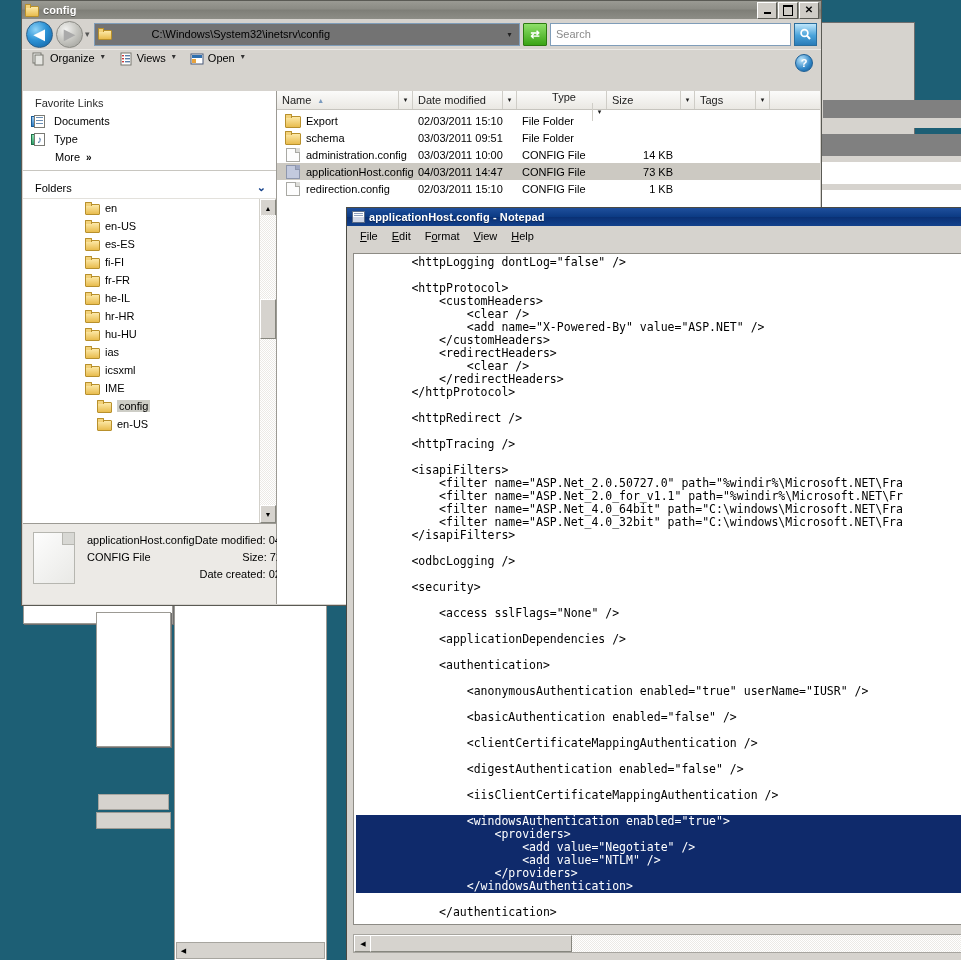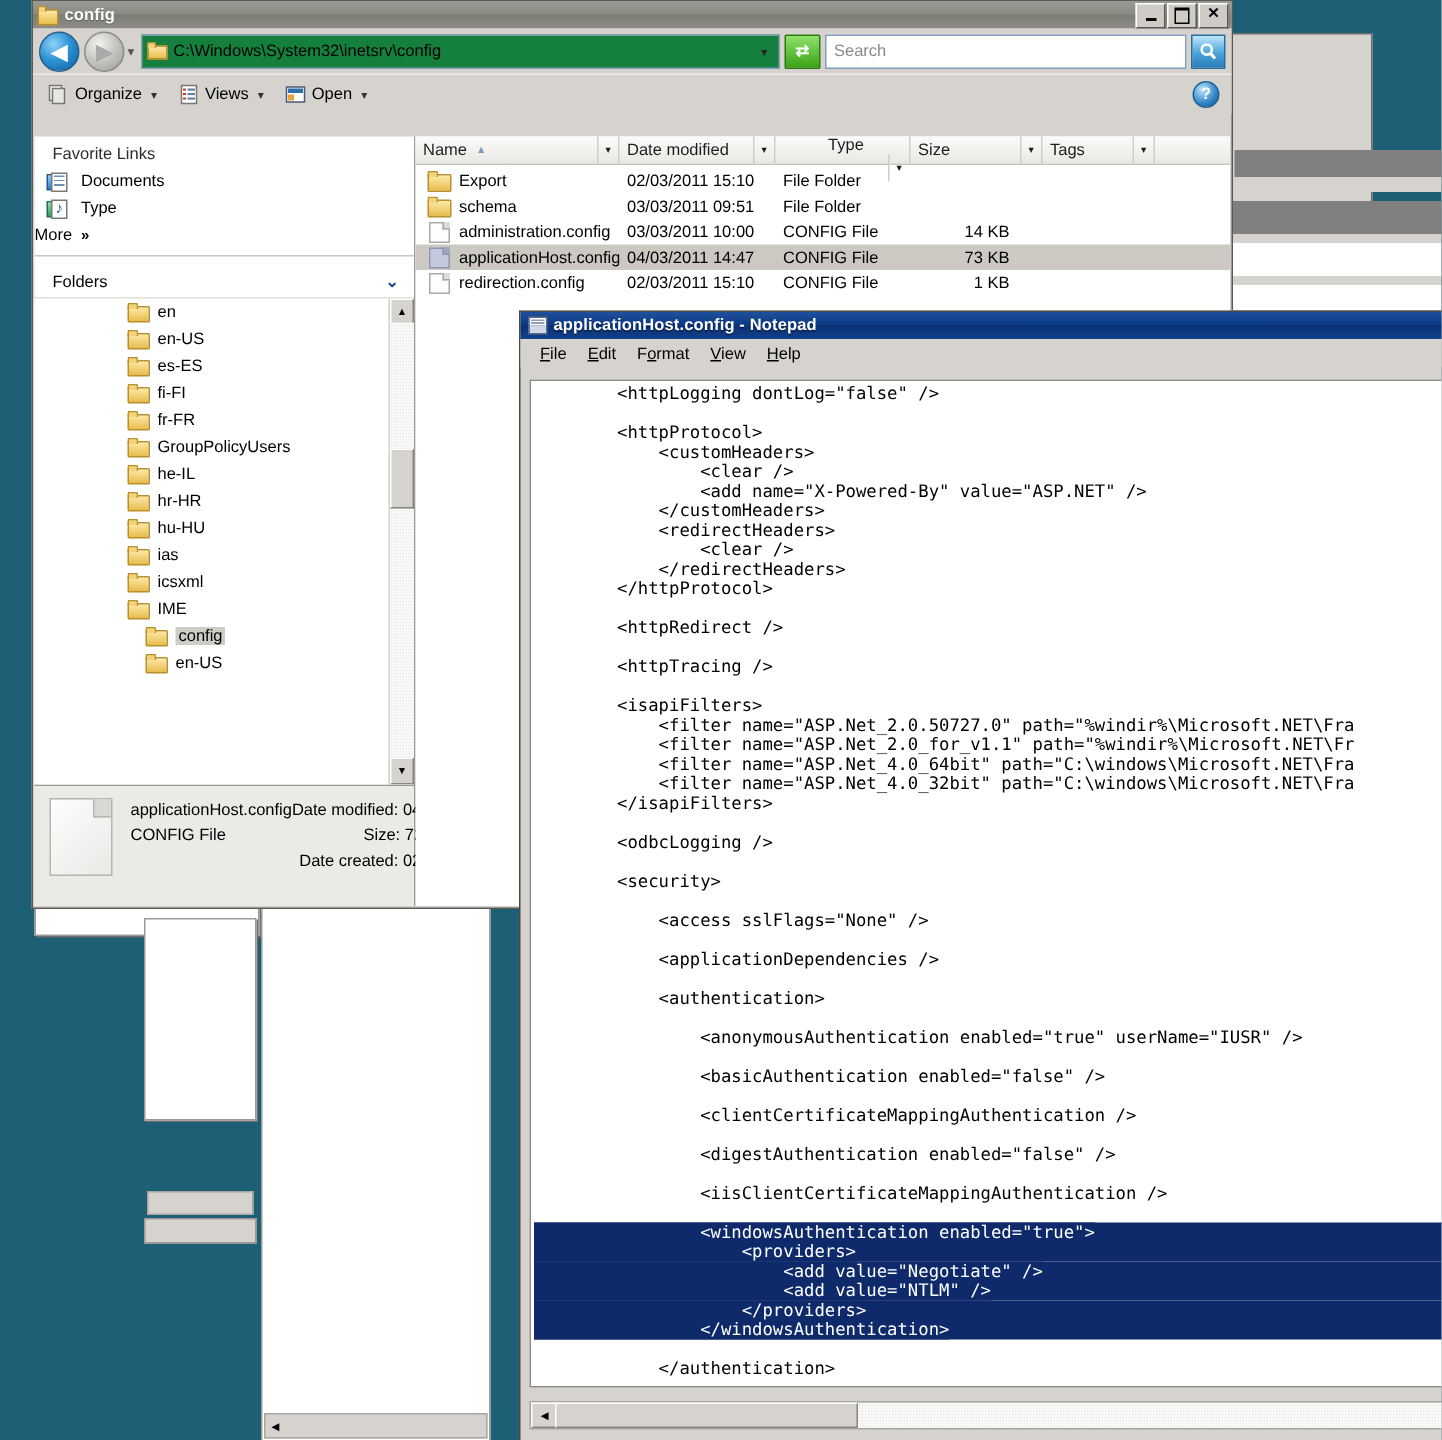--- a/index.html
+++ b/index.html
@@ -48,57 +48,57 @@
   .navbtn{width:25px;height:25px;border-radius:50%;flex:0 0 auto;position:relative;}
   .navback{background:radial-gradient(circle at 35% 30%,#8fd3f7 0%,#2d93d6 45%,#0d5c9e 100%);
     border:1px solid #2b5f88;}
   .navfwd{background:radial-gradient(circle at 35% 30%,#f2f2f0 0%,#c9c9c4 45%,#9a9a94 100%);
     border:1px solid #8b8b85;}
   .arr{position:absolute;left:0;top:0;right:0;bottom:0;display:flex;align-items:center;
     justify-content:center;font-size:14px;font-weight:bold;line-height:1;}
   .navback .arr{color:#fff;}
   .navfwd .arr{color:#aaa;}
   .dropcaret{font-size:9px;color:#555;margin:0 1px 0 -1px;}
-  .addrbox{flex:1 1 auto;height:21px;background:#15803d;border:1px solid #7f9db9;
-    display:flex;align-items:center;padding:0 2px;min-width:0;}
+  .addrbox{flex:1 1 auto;height:21px;background:#737373;border:1px solid #7f9db9;
+    display:flex;align-items:center;padding:0 2px;min-width:0;gap:36px;}
   .addrbox .fldr{width:14px;height:12px;margin:0 4px 0 1px;flex:0 0 auto;}
   .addrtxt{font-size:11px;color:#000;white-space:nowrap;overflow:hidden;}
   .addrcaret{width:15px;height:19px;display:flex;align-items:center;justify-content:center;
     font-size:8px;color:#222;flex:0 0 auto;}
   .refreshbtn{width:22px;height:21px;flex:0 0 auto;
     background:linear-gradient(to bottom,#8fe06a,#3aa415);border:1px solid #2c7a10;
     display:flex;align-items:center;justify-content:center;color:#fff;font-size:12px;
     font-weight:bold;line-height:1;border-radius:1px;}
   .searchbox{width:233px;height:21px;background:#fff;border:1px solid #7f9db9;
     display:flex;align-items:center;padding:0 3px;flex:0 0 auto;}
   .searchbox input{border:0;outline:0;width:100%;font-size:11px;
     font-family:"Liberation Sans",sans-serif;color:#000;background:transparent;}
   .searchbox input::placeholder{color:#8a8a8a;}
   .searchbtn{width:21px;height:21px;flex:0 0 auto;
     background:linear-gradient(to bottom,#bfe6fb,#4aa3da 55%,#2a7cb8);
     border:1px solid #2a6e9e;display:flex;align-items:center;justify-content:center;}
 
   
   .toolbar{height:26px;display:flex;align-items:center;gap:2px;padding:0 6px;
     background:#d6d3ce;border-top:1px solid #eceae6;position:relative;}
-  .tbitem{display:flex;align-items:center;gap:4px;height:22px;padding:0 4px;font-size:11px;}
+  .tbitem{display:flex;gap:4px;height:22px;padding:0 4px;font-size:11px;}
   .tbcaret{font-size:8px;color:#333;padding:0 4px 0 2px;}
   .helpbtn{position:absolute;right:8px;top:4px;width:16px;height:16px;border-radius:50%;
     background:radial-gradient(circle at 35% 30%,#bfe6fb,#2f85c6 60%,#15568f);
     color:#fff;font-size:11px;font-weight:bold;display:flex;align-items:center;
     justify-content:center;border:1px solid #1d5f95;}
 
   
   .ebody{position:absolute;left:1px;top:90px;right:1px;bottom:1px;display:flex;}
   .navpane{width:253px;flex:0 0 auto;display:flex;flex-direction:column;
     background:#fff;border-right:1px solid #9c9a94;}
   .favhdr{font-size:11px;color:#2b2b2b;padding:6px 0 3px 12px;}
   .favitem{display:flex;align-items:center;gap:7px;height:18px;padding-left:8px;font-size:11px;}
   .favico{width:16px;height:15px;flex:0 0 auto;}
-  .moreitem{display:flex;align-items:center;gap:6px;height:18px;font-size:11px;}
+  .moreitem{padding-left:32px;display:flex;align-items:center;gap:6px;height:18px;font-size:11px;}
   .chev{font-size:10px;font-weight:bold;letter-spacing:-2px;}
   .favsplit{height:7px;border-top:1px solid #c8c6c0;margin-top:4px;background:#fff;}
   .foldhdr{display:flex;align-items:center;justify-content:space-between;
     padding:3px 10px 4px 12px;font-size:11px;}
   .foldcaret{color:#15428b;font-size:11px;font-weight:bold;}
   .tree{flex:1 1 auto;position:relative;overflow:hidden;background:#fff;
     border-top:1px solid #e3e1dc;}
   .treelist{position:absolute;left:0;top:0;right:16px;bottom:0;overflow:hidden;}
   .trow{display:flex;align-items:center;height:18px;font-size:11px;}
   .tind{flex:0 0 auto;}
@@ -391,25 +391,20 @@
               <span class="tlabel">fi-FI</span>
             </div>
             <div class="trow">
               <span class="tind" style="width: 62px;"></span>
               <span class="tfld folder"></span>
               <span class="tlabel">fr-FR</span>
             </div>
             <div class="trow">
               <span class="tind" style="width: 62px;"></span>
               <span class="tfld folder"></span>
-              <span class="tlabel">GroupPolicyUsers</span>
-            </div>
-            <div class="trow">
-              <span class="tind" style="width: 62px;"></span>
-              <span class="tfld folder"></span>
               <span class="tlabel">he-IL</span>
             </div>
             <div class="trow">
               <span class="tind" style="width: 62px;"></span>
               <span class="tfld folder"></span>
               <span class="tlabel">hr-HR</span>
             </div>
             <div class="trow">
               <span class="tind" style="width: 62px;"></span>
               <span class="tfld folder"></span>

